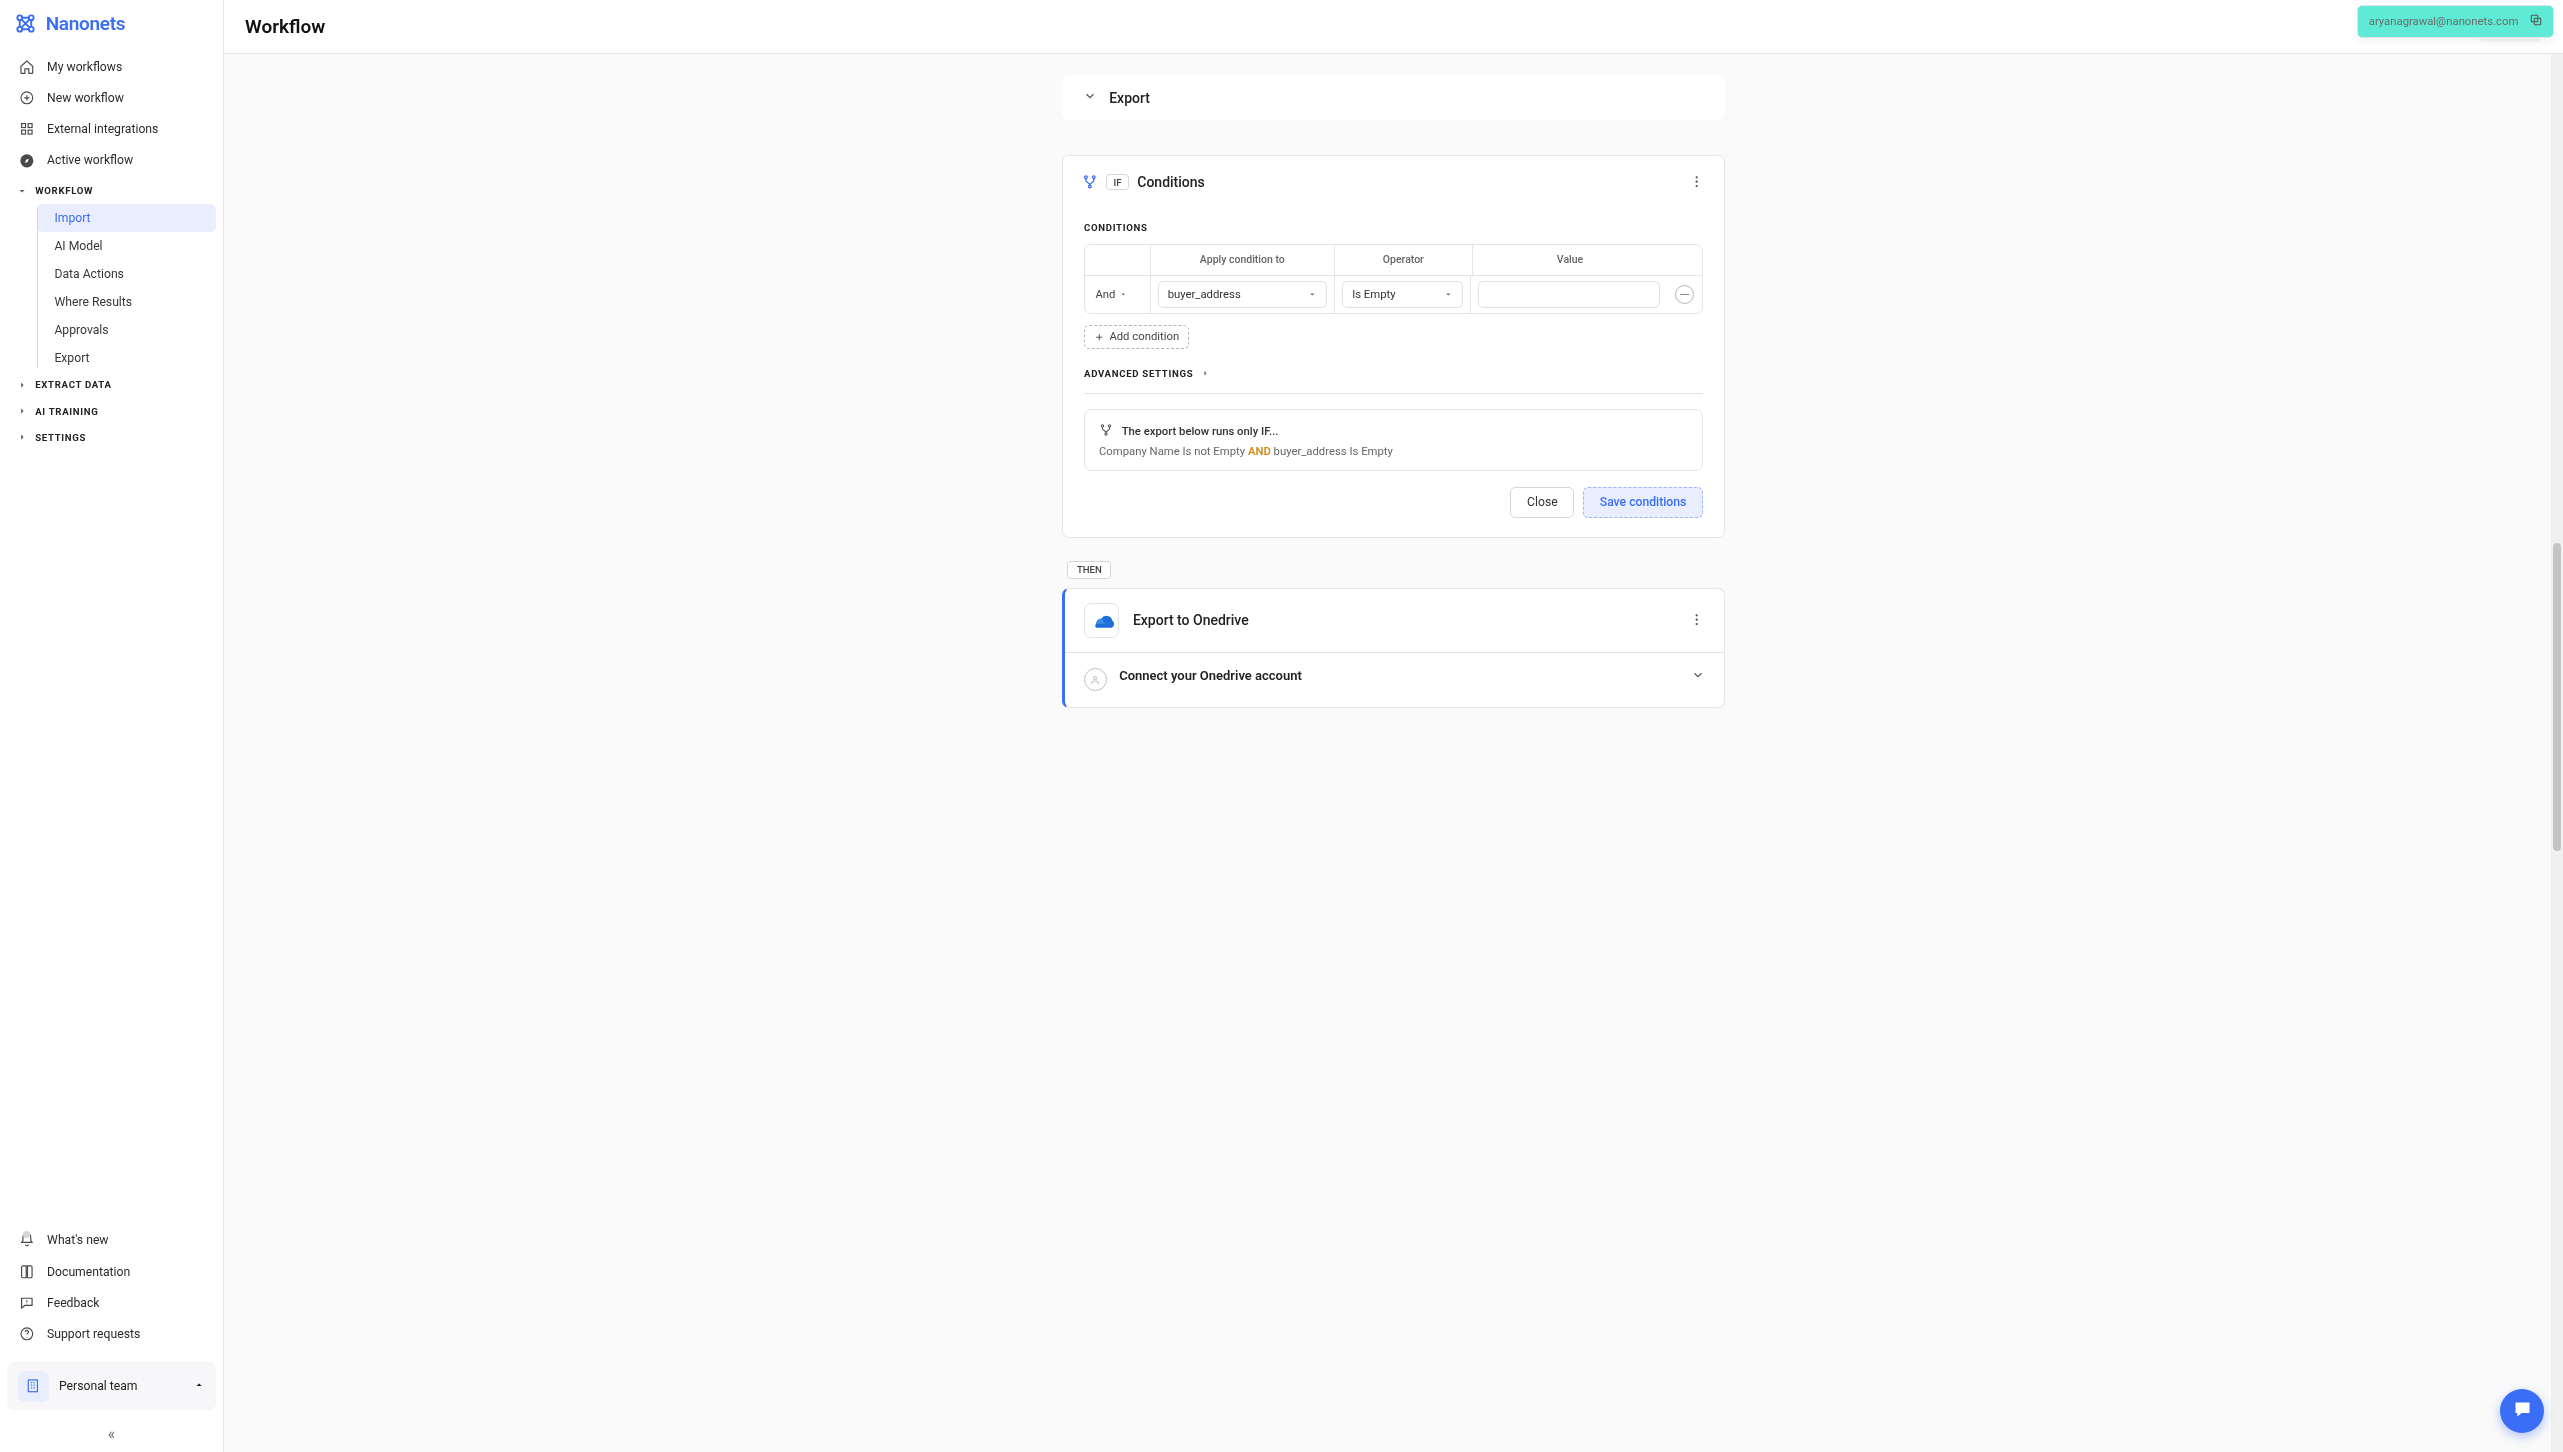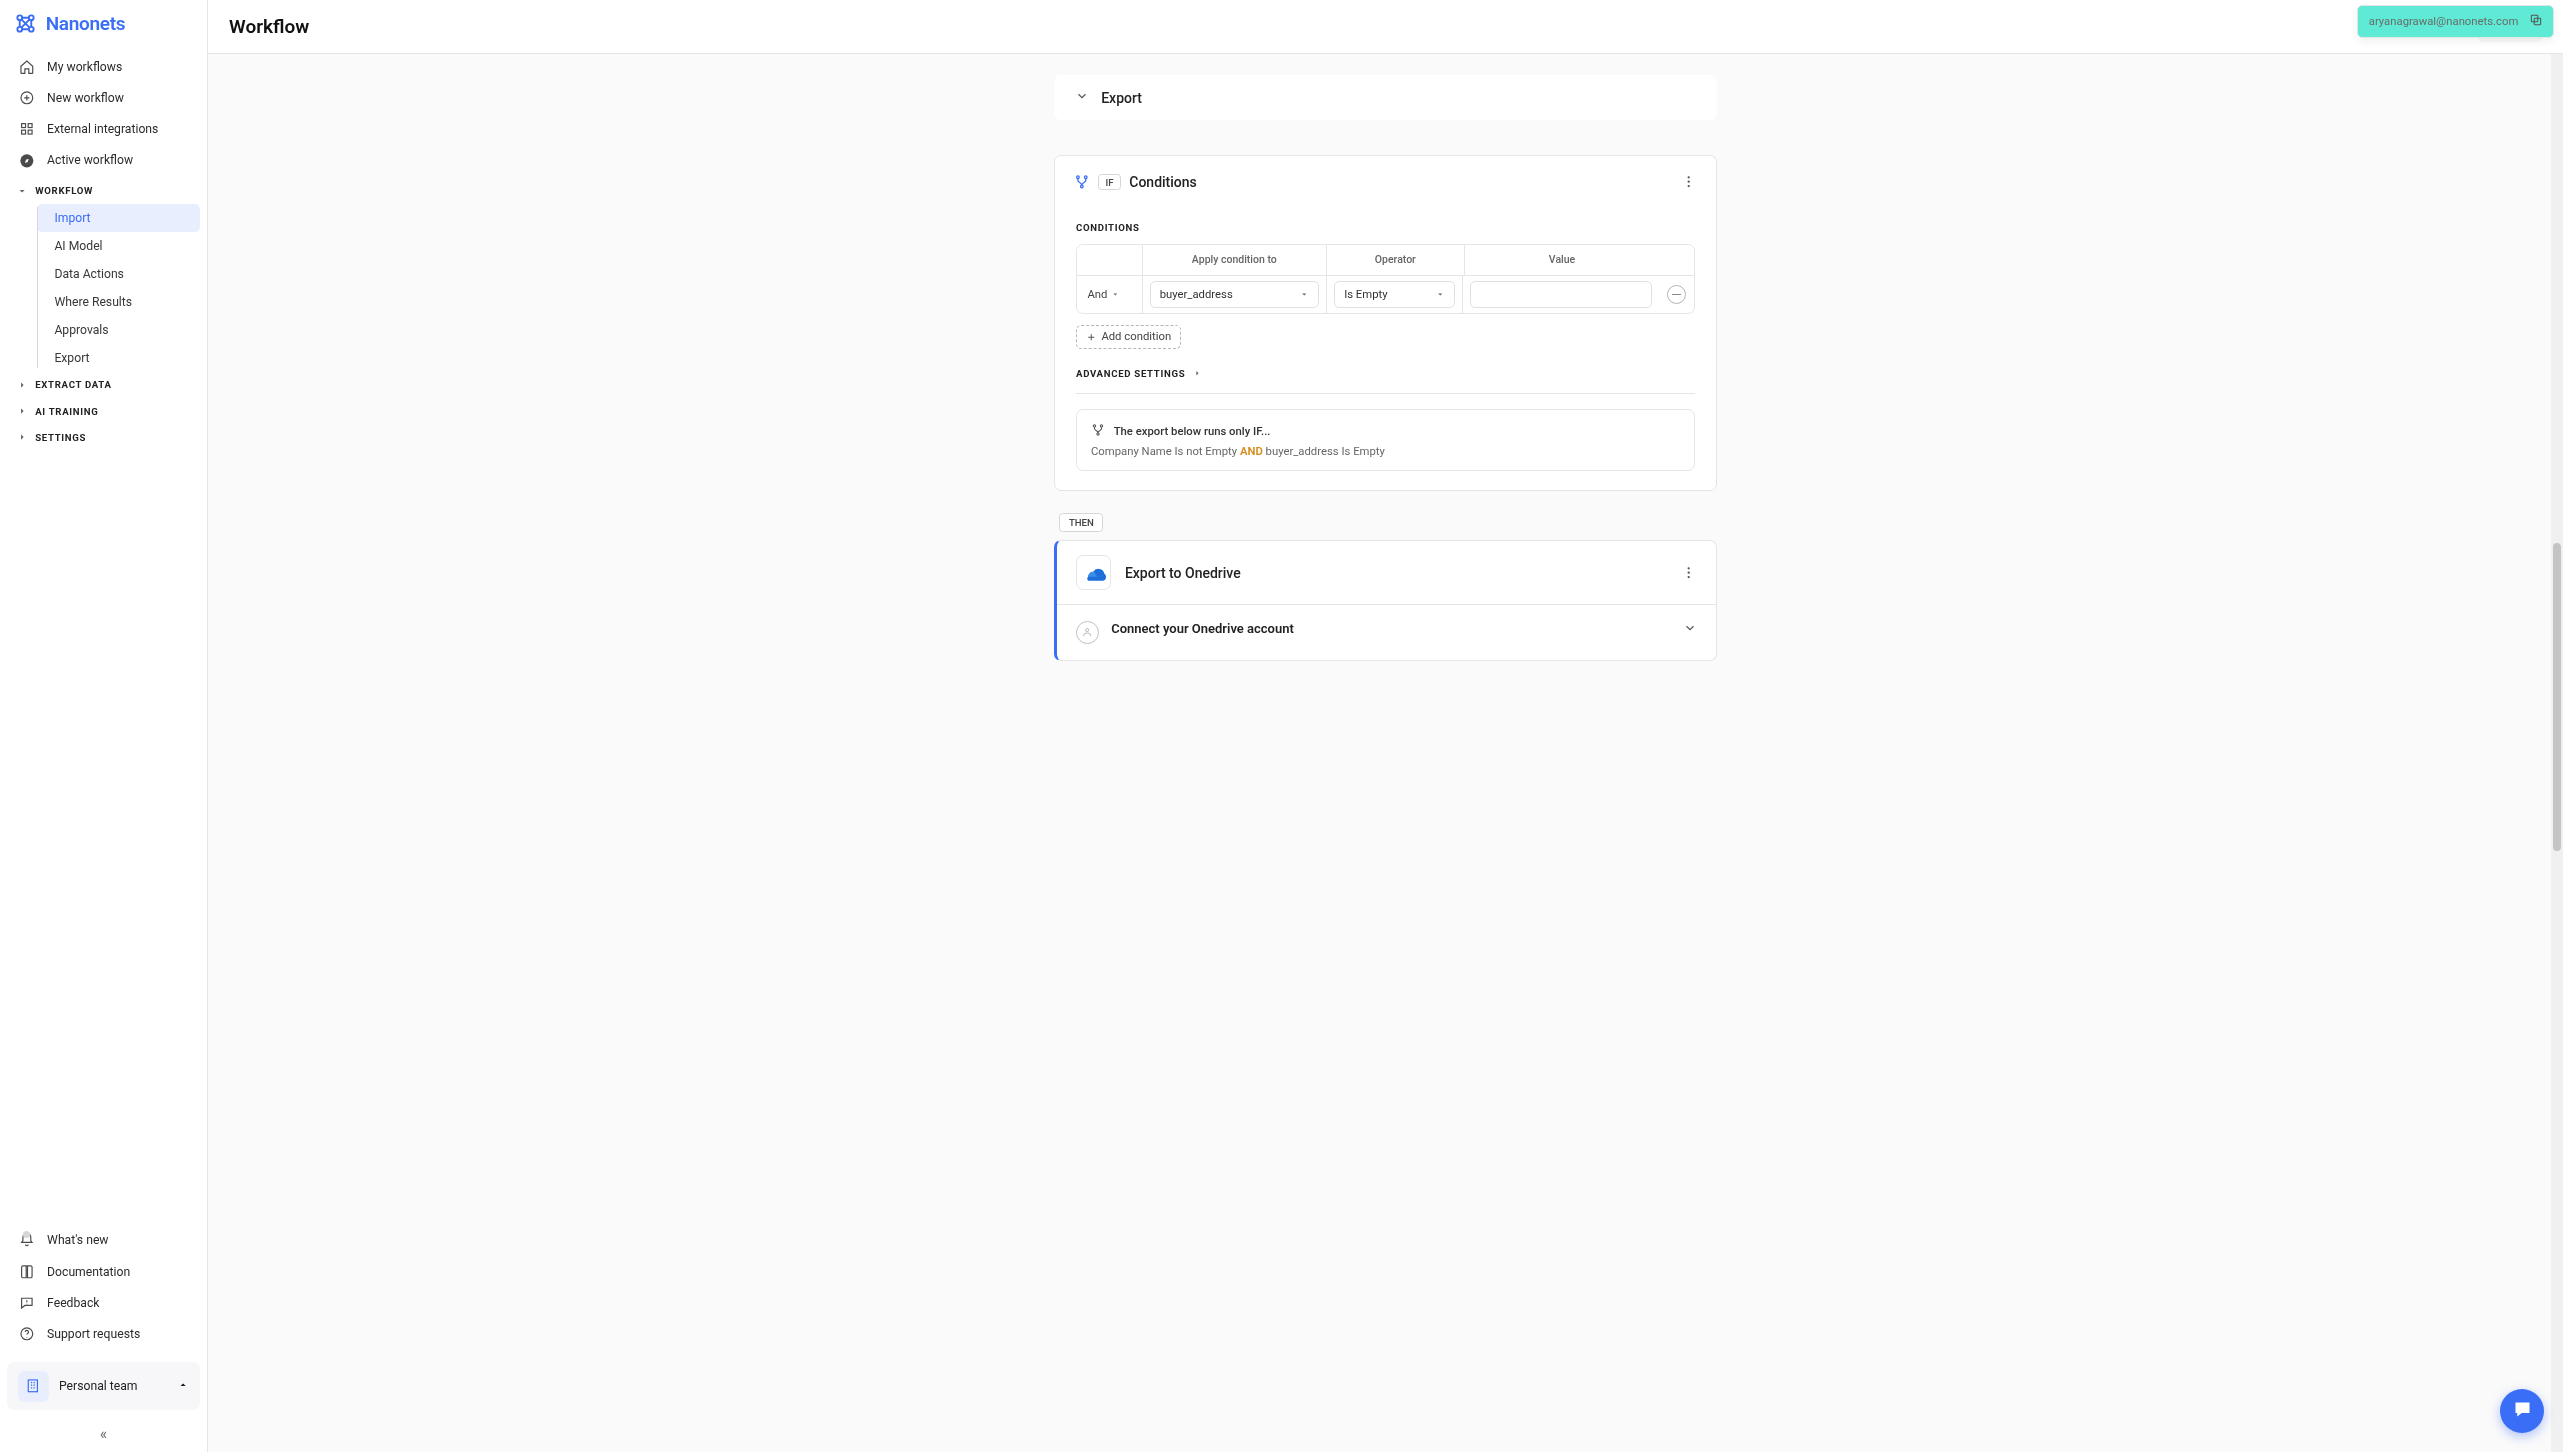--- a/index.html
+++ b/index.html
@@ -1,20 +1,20 @@
 <!DOCTYPE html>
 <html style="font-size:14px"><head>
   <meta charset="utf-8">
   <style>
     * { margin: 0; padding: 0; box-sizing: border-box; font-family: -apple-system, BlinkMacSystemFont, "Segoe UI", Roboto, sans-serif; }
     body { background: #fff; color: #1a1a1a; font-size: 12.2px; overflow: hidden; }
     .app { display: flex; height: 100vh; }
     
     
-    .sidebar { width: 208px; border-right: 0.9px solid #e5e5e5; display: flex; flex-direction: column; background: #fff; }
+    .sidebar { width: 224px; border-right: 0.9px solid #e5e5e5; display: flex; flex-direction: column; background: #fff; }
     .brand { display: flex; align-items: center; gap: 8.7px; padding: 12.2px 14px 15.7px; }
     .brand-logo { width: 23px; height: 23px; }
     .brand-name { color: #3b6ef6; font-size: 19px; font-weight: 600; letter-spacing: -0.3px; }
     .side-scroll { flex: 1; overflow-y: auto; padding: 0 7px; }
     .nav-item { display: flex; align-items: center; gap: 12.2px; padding: 7.8px 12.2px; border-radius: 5.2px; color: #2b2b2b; cursor: pointer; font-size: 12.2px; }
     .nav-icon { width: 15.7px; height: 15.7px; flex: 0 0 15.7px; color: #4b4b4b; display: flex; align-items: center; justify-content: center; }
     .nav-icon svg { width: 15.7px; height: 15.7px; }
     .nav-group { margin-top: 1.7px; }
     .nav-group-head { display: flex; align-items: center; gap: 7px; padding: 7px 12.2px 7px 28px; cursor: pointer; }
     .nav-group-head .caret { width: 12.2px; height: 12.2px; margin-left: -19px; color: #666; }
@@ -380,20 +380,24 @@
                       <circle cx="12" cy="19" r="2"></circle>
                       <path d="M6 7v3c0 3 6 3 6 7M18 7v3c0 3-6 3-6 7"></path>
                     </svg></span>
                 <span>The export below runs only IF...</span>
               </div>
               <div class="summary-text">
                 <span>Company Name Is not Empty </span><span class="kw">AND</span><span> buyer_address Is Empty</span>
               </div>
             </div>
 
+            <div class="actions">
+              <button class="btn btn-ghost">Close</button>
+              <button class="btn btn-primary">Save conditions</button>
+            </div>
           </div>
         </div>
 
         <span class="then-badge">THEN</span>
 
         
         <div class="card export-card">
           <div class="card-head">
             <span class="onedrive-icon">
               <svg width="24.4" height="17.4" viewBox="0 0 48 32">

